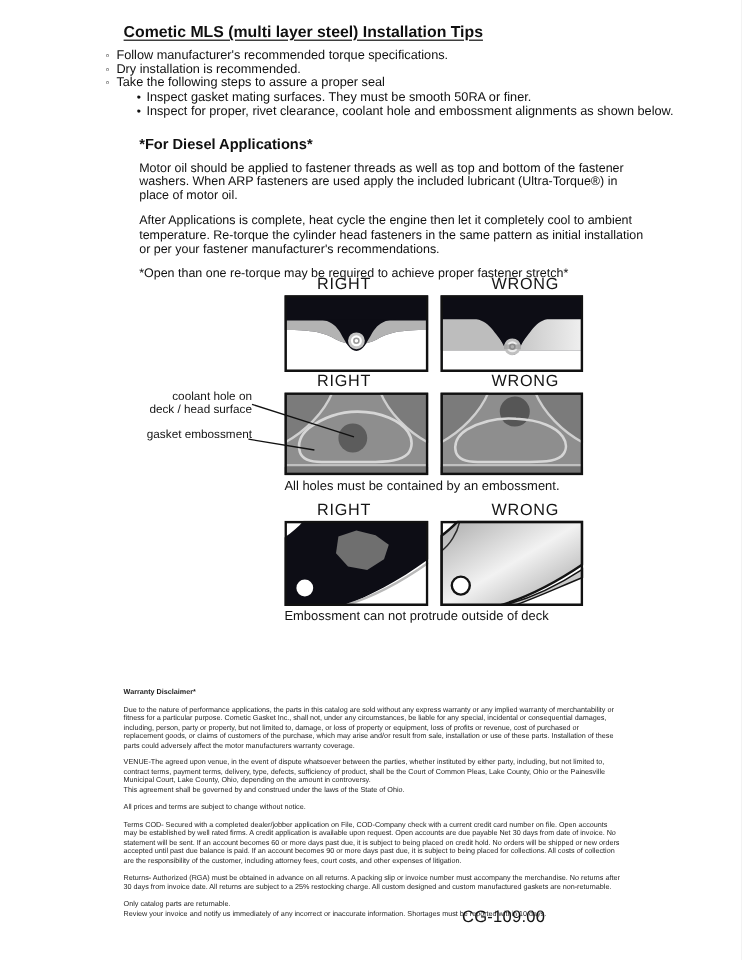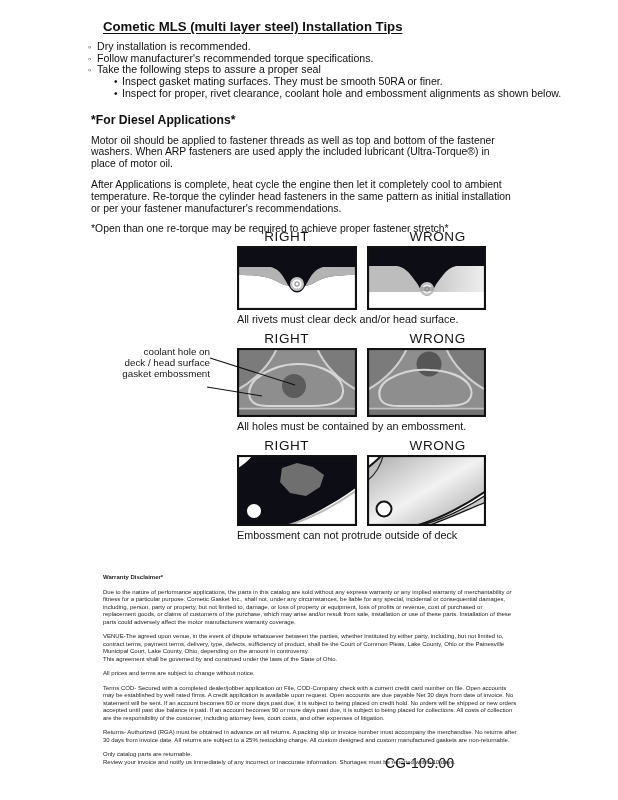--- a/index.html
+++ b/index.html
@@ -10,60 +10,60 @@
   }
   .content { position:absolute; left:88px; top:19px; width:442px; }
   .title {
     margin:0 0 7px 15px; font-size:13.2px; font-weight:bold;
     text-decoration:underline; text-underline-offset:2px;
   }
   .bullet { font-size:10.6px; line-height:11.7px; white-space:nowrap; }
   .mk { display:inline-block; width:9px; font-size:9.5px; color:#101010; }
   .sub { margin-left:26px; }
   .sub .mk { width:8px; font-size:10px; }
-  .section { margin-left:3px; }
+  .section { margin-left:28px; }
   .h2 { margin:13px 0 8px 0; font-size:12.2px; font-weight:bold; }
   .para { margin:0 0 9px 0; font-size:10.4px; line-height:11.8px; width:424px; }
 
   .diagrams { position:absolute; left:237px; top:229px; width:250px; }
   .dg-labels { display:flex; margin-bottom:2px;gap:42px; }
   .dg-label { width:120px; text-align:center; font-size:13.5px; letter-spacing:0.6px; color:#141414; }
   .dg-label.w { width:119px; margin-left:10px; }
   .dg-panels { display:flex; gap:10px; position:relative; }
   .dg-panels svg { display:block; }
   .dg-caption { font-size:10.8px; line-height:13px; margin-top:3px; margin-bottom:5px; white-space:nowrap; color:#141414; }
 
   .ann {
     position:absolute; right:calc(100% + 27px); top:-2px; width:116px;
     text-align:right; font-size:9.8px; line-height:11px; white-space:nowrap; z-index:2; color:#141414;
   }
-  .ann .ann2 { }
+  .ann .ann2 { margin-top:10px; }
   .leader { position:absolute; left:-31px; top:2px; z-index:3; overflow:visible; }
 
   .legal { position:absolute; left:103px; top:574px; width:414px; font-size:6px; line-height:7.5px; color:#1c1c1c; }
   .legal .lh { font-weight:bold; margin:0 0 7px 0; }
   .legal p { margin:0 0 7px 0; }
   .legal p.tight { margin:0; }
   .legal p.afterTight { margin:0 0 7px 0; }
 
   .pagenum { position:absolute; left:385px; top:756px; font-size:13.8px; letter-spacing:0.2px; color:#141414; }
 </style>
 </head>
 <body>
 
 <div class="page">
 
   <div class="content">
     <h1 class="title">Cometic MLS (multi layer steel) Installation Tips</h1>
 
     <div class="bullet">
+      <span class="mk">◦</span><span>Follow manufacturer's recommended torque specifications.</span>
+    </div>
+    <div class="bullet">
       <span class="mk">◦</span><span>Dry installation is recommended.</span>
-    </div>
-    <div class="bullet">
-      <span class="mk">◦</span><span>Follow manufacturer's recommended torque specifications.</span>
     </div>
     <div class="bullet">
       <span class="mk">◦</span><span>Take the following steps to assure a proper seal</span>
     </div>
     <div class="bullet sub">
       <span class="mk">•</span><span>Inspect gasket mating surfaces.  They must be smooth 50RA or finer.</span>
     </div>
     <div class="bullet sub">
       <span class="mk">•</span><span>Inspect for proper, rivet clearance, coolant hole and embossment alignments as shown below.</span>
     </div>
@@ -106,21 +106,20 @@
           <path d="M89,20 L119,20 L119,46 L64,46 L64,44 C74,34 78,22 89,20 Z" fill="url(#r1g)"></path>
           <rect x="0" y="46" width="119" height="18" fill="#ffffff"></rect>
           <path d="M28,19 C45,20 48,34 55,46 C58,51 62,51 65,46 C72,34 75,20 91,19 Z" fill="#0d0d15"></path>
           <circle cx="60" cy="43" r="7" fill="#c0c0c0"></circle>
           <circle cx="60" cy="43" r="4.6" fill="#ededed"></circle>
           <rect x="53" y="41" width="14" height="4" fill="#a3a3a3" opacity="0.85"></rect>
           <circle cx="60" cy="43" r="2.1" fill="none" stroke="#8a8a8a" stroke-width="1.3"></circle>
           <rect x="1" y="1" width="117" height="62" fill="none" stroke="#111111" stroke-width="2.2"></rect>
         </svg>
       </div>
-      <div class="dg-caption">All rivets must clear deck and/or head surface.</div>
     </div>
 
     <div>
       <div class="dg-labels">
         <span class="dg-label">RIGHT</span>
         <span class="dg-label w">WRONG</span>
       </div>
       <div class="dg-panels">
         <div class="ann">
           <div>coolant hole on</div>

